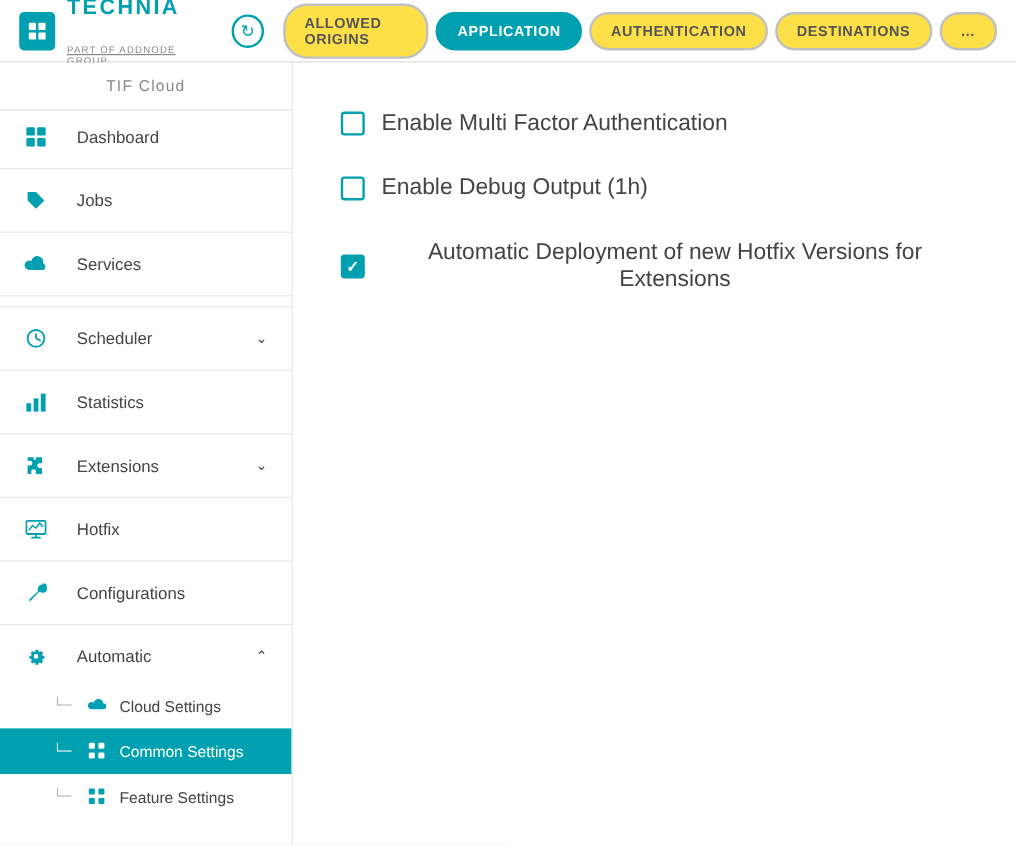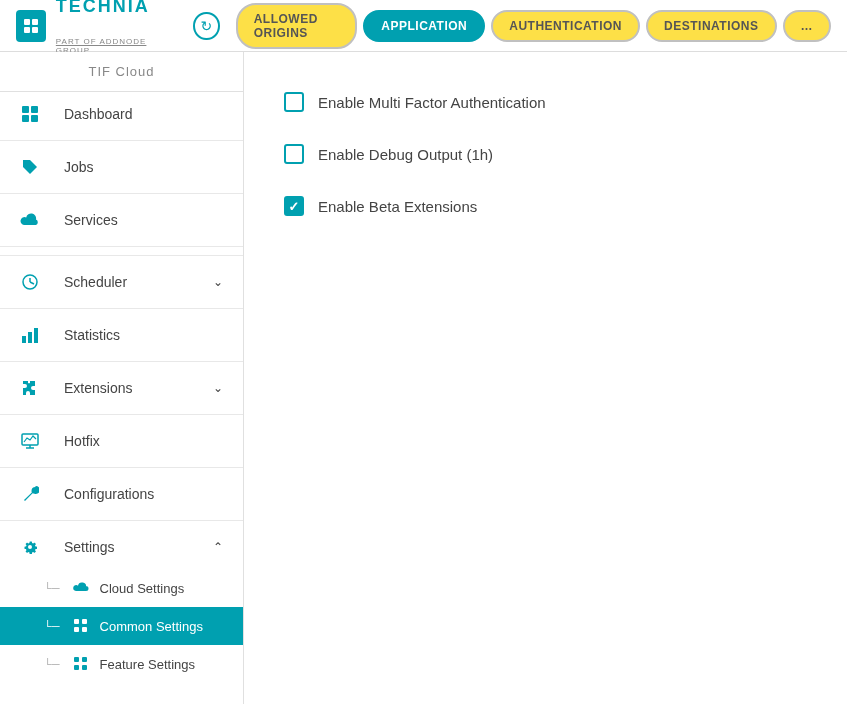--- a/index.html
+++ b/index.html
@@ -175,21 +175,21 @@
     .checkbox-box.checked {
       background: #00a0b0;
     }
     .checkbox-box.checked::after {
       content: '✓';
       color: #fff;
       font-size: 13px;
       font-weight: bold;
     }
     .checkbox-label {
-      font-size: 15px;
+      font-size: 19px;
       color: #444;
       text-align: center;
     }
 
     
     .icon-teal { color: #00a0b0; }
   </style>
 </head>
 <body>
 
@@ -316,21 +316,21 @@
       <span>Configurations</span>
     </div>
     <hr class="sidebar-divider">
 
     <div class="sidebar-item">
       <div class="icon icon-teal">
         <svg width="18" height="18" viewBox="0 0 18 18" fill="currentColor">
           <path d="M9 11a2 2 0 1 1 0-4 2 2 0 0 1 0 4zm6.5-2.5h-1a5.5 5.5 0 0 0-.5-1.3l.7-.7a.5.5 0 0 0 0-.7l-1-1a.5.5 0 0 0-.7 0l-.7.7A5.5 5.5 0 0 0 11 5V4a.5.5 0 0 0-.5-.5h-1.5A.5.5 0 0 0 8.5 4v1a5.5 5.5 0 0 0-1.3.5l-.7-.7a.5.5 0 0 0-.7 0l-1 1a.5.5 0 0 0 0 .7l.7.7A5.5 5.5 0 0 0 5 8.5H4a.5.5 0 0 0-.5.5v1.5a.5.5 0 0 0 .5.5h1a5.5 5.5 0 0 0 .5 1.3l-.7.7a.5.5 0 0 0 0 .7l1 1a.5.5 0 0 0 .7 0l.7-.7a5.5 5.5 0 0 0 1.3.5v1a.5.5 0 0 0 .5.5h1.5a.5.5 0 0 0 .5-.5v-1a5.5 5.5 0 0 0 1.3-.5l.7.7a.5.5 0 0 0 .7 0l1-1a.5.5 0 0 0 0-.7l-.7-.7a5.5 5.5 0 0 0 .5-1.3h1a.5.5 0 0 0 .5-.5V9a.5.5 0 0 0-.5-.5z"></path>
         </svg>
       </div>
-      <span>Settings</span>
+      <span>Automatic</span>
       <span class="chevron">⌃</span>
     </div>
 
     <div class="sidebar-sub">
       <span class="branch-line">└─</span>
       <div class="sub-icon icon-teal">
         <svg width="16" height="14" viewBox="0 0 16 14" fill="currentColor">
           <path d="M13 6.5A4 4 0 0 0 5 4.7 3 3 0 1 0 4 10h9a2.5 2.5 0 0 0 0-5z"></path>
         </svg>
       </div>
@@ -370,21 +370,21 @@
     <div class="checkbox-row">
       <div class="checkbox-box"></div>
       <span class="checkbox-label">Enable Multi Factor Authentication</span>
     </div>
 
     <div class="checkbox-row">
       <div class="checkbox-box"></div>
       <span class="checkbox-label">Enable Debug Output (1h)</span>
     </div>
 
-
     <div class="checkbox-row">
       <div class="checkbox-box checked"></div>
-      <span class="checkbox-label">Enable Beta Extensions</span>
-    </div>
+      <span class="checkbox-label">Automatic Deployment of new Hotfix Versions for Extensions</span>
+    </div>
+
 
   </div>
 
 </div>
 
 </body></html>

